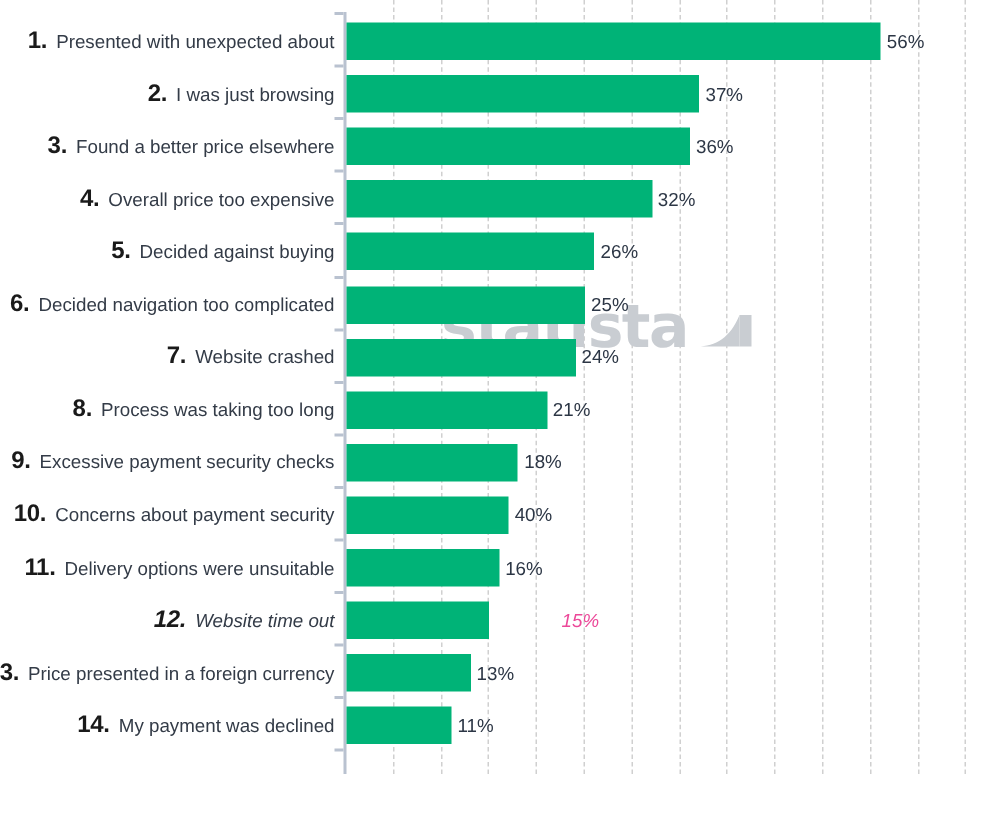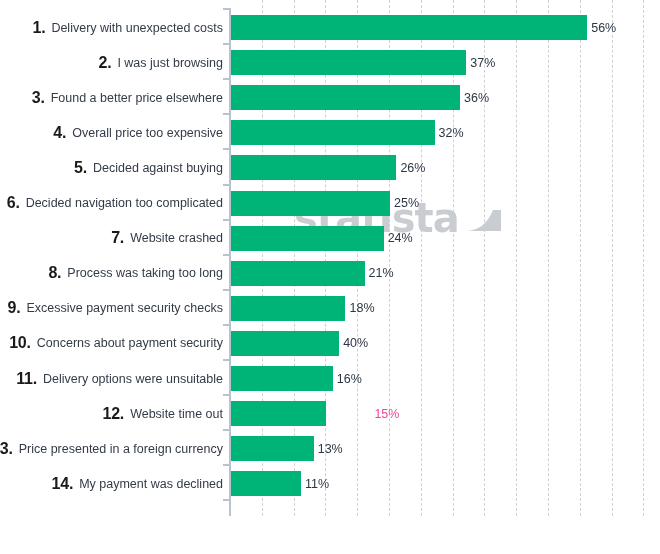--- a/index.html
+++ b/index.html
@@ -187,21 +187,21 @@
         <path d="M4 33 C 16 33, 26 27, 32 12 L 32 33 Z" fill="#c9cdd2"></path>
         <path d="M32 12 L 40 12 L 40 33 L 32 33 Z" fill="#c9cdd2"></path>
       </svg>
     </span>
   </div>
 
   <div id="rows">
       <div class="row" style="top: 10px;">
         <div class="row-label">
           <span class="rank">1.</span>
-          <span class="cat-text">Delivery with unexpected costs</span>
+          <span class="cat-text">Presented with unexpected about</span>
         </div>
         <div class="bar" style="width: 356.213px; background: rgb(0, 179, 119);"></div>
         <div class="bar-value" style="left: 587.213px; color: rgb(44, 54, 69);">56%</div>
       </div>
       <div class="row" style="top: 45.1px;">
         <div class="row-label">
           <span class="rank">2.</span>
           <span class="cat-text">I was just browsing</span>
         </div>
         <div class="bar" style="width: 235.355px; background: rgb(0, 179, 119);"></div>
@@ -272,21 +272,21 @@
         <div class="bar-value" style="left: 339.136px; color: rgb(44, 54, 69);">40%</div>
       </div>
       <div class="row" style="top: 361px;">
         <div class="row-label">
           <span class="rank">11.</span>
           <span class="cat-text">Delivery options were unsuitable</span>
         </div>
         <div class="bar" style="width: 101.775px; background: rgb(0, 179, 119);"></div>
         <div class="bar-value" style="left: 332.775px; color: rgb(44, 54, 69);">16%</div>
       </div>
-      <div class="row" style="top: 396.1px;">
+      <div class="row" style="top: 396.1px; font-style: italic;">
         <div class="row-label">
           <span class="rank">12.</span>
           <span class="cat-text">Website time out</span>
         </div>
         <div class="bar" style="width: 95.4142px; background: rgb(0, 179, 119);"></div>
         <div class="bar-value" style="left: 326.414px; color: #ec4899; padding-left: 48px;">15%</div>
       </div>
       <div class="row" style="top: 431.2px;">
         <div class="row-label">
           <span class="rank">13.</span>

